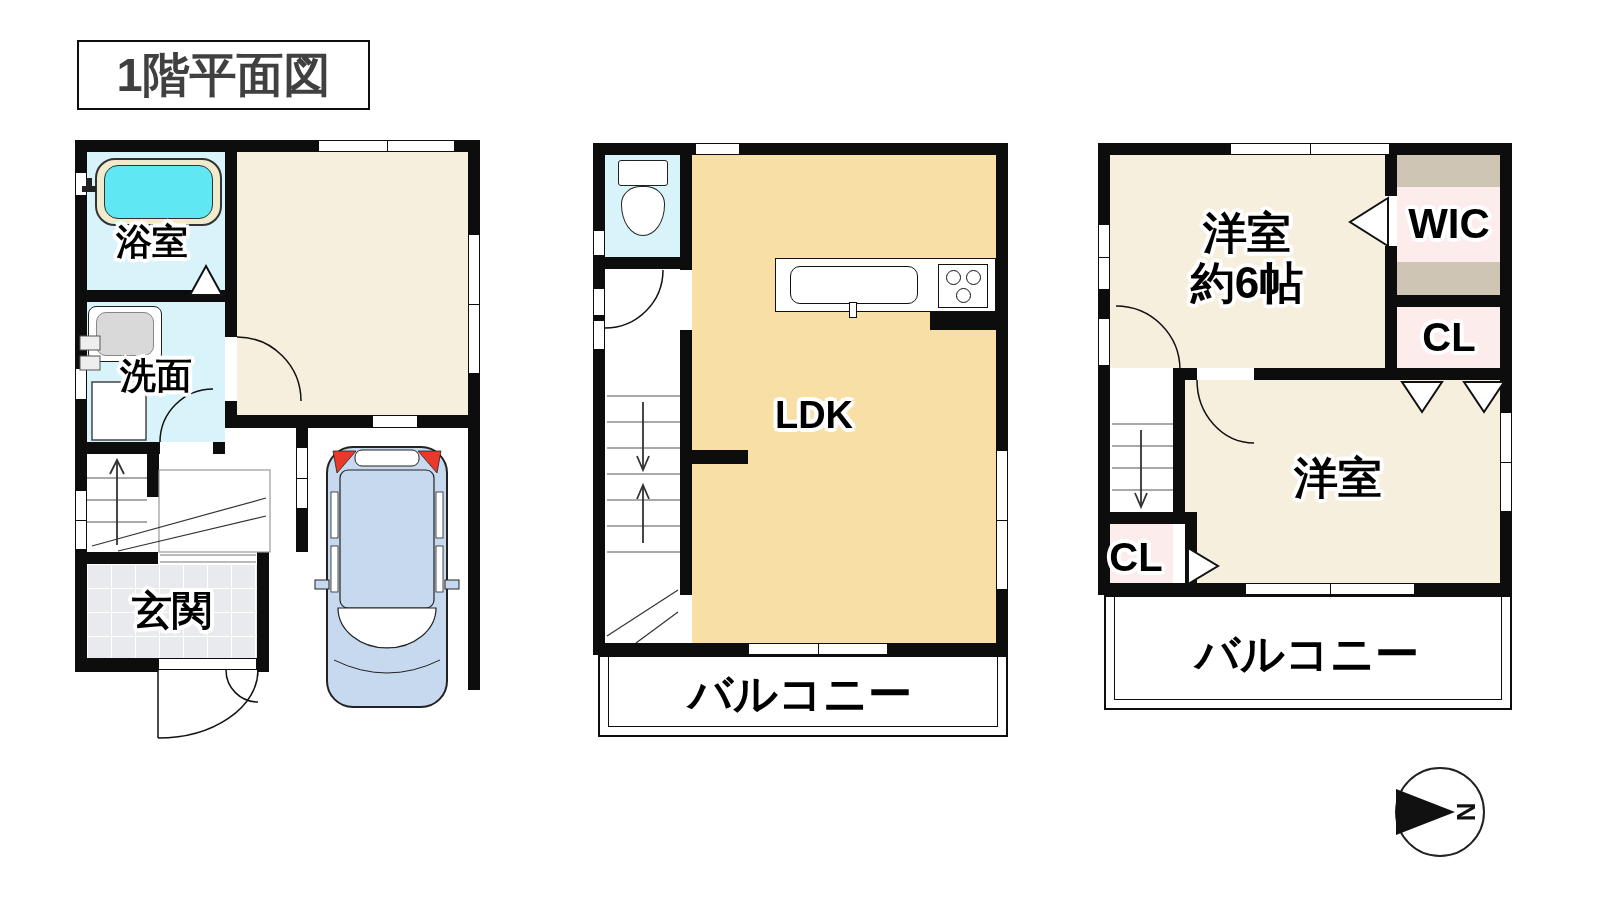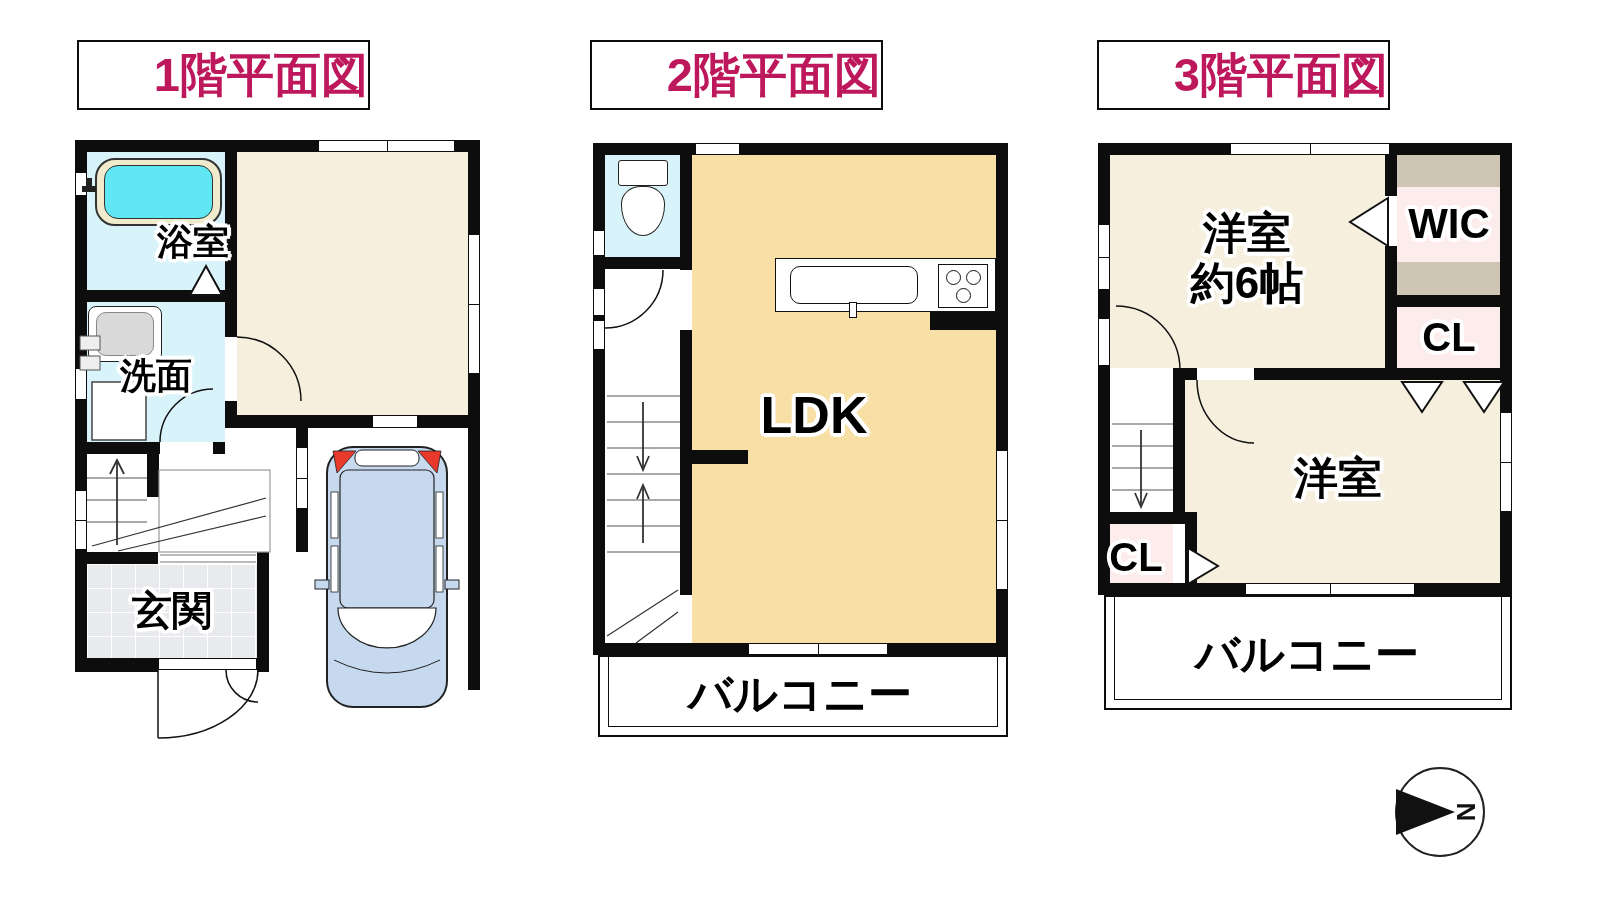--- a/index.html
+++ b/index.html
@@ -12,22 +12,22 @@
   .win-h.tick::after{content:"";position:absolute;left:50%;top:-1px;bottom:-1px;width:1px;background:#0d0d0d;}
   .win-v.tick::after{content:"";position:absolute;top:50%;left:-1px;right:-1px;height:1px;background:#0d0d0d;}
   .lintel{position:absolute;background:#fff;border:1px solid #0d0d0d;box-sizing:border-box;z-index:3;}
   .fixture{position:absolute;box-sizing:border-box;z-index:3;}
   #linework{position:absolute;left:0;top:0;z-index:4;pointer-events:none;}
   .lbl{position:absolute;transform:translate(-50%,-50%);z-index:5;font-weight:600;color:#000;
        text-align:center;line-height:1.13;white-space:nowrap;
        text-shadow:-3px -3px 0 #fff,3px -3px 0 #fff,-3px 3px 0 #fff,3px 3px 0 #fff,
                    -4px 0 0 #fff,4px 0 0 #fff,0 -4px 0 #fff,0 4px 0 #fff;}
   .titlebox{position:absolute;background:#fff;border:2px solid #0d0d0d;box-sizing:border-box;
-            display:flex;align-items:center;justify-content:flex-end;
-            font-size:47px;font-weight:600;color:#be185d;z-index:5;}
+            display:flex;align-items:center;justify-content:center;
+            font-size:47px;font-weight:600;color:#404040;z-index:5;}
   .balcony{position:absolute;border:2px solid #0d0d0d;background:#fff;box-sizing:border-box;z-index:1;}
   .balcony-rail{position:absolute;left:8px;right:8px;top:0;bottom:8px;border:1.5px solid #0d0d0d;border-top:none;}
   .tile{background-color:#e9eaee;
         background-image:linear-gradient(#ffffff 1px,transparent 1px),linear-gradient(90deg,#ffffff 1px,transparent 1px);
         background-size:24px 24px;}
   .cyan{background:#d8f4fa;} .cream{background:#f6efde;} .tan{background:#f7dfa6;}
   .pink{background:#fdecec;} .brown{background:#cfc5b5;}
 </style>
 </head>
 <body>
@@ -74,29 +74,26 @@
   <div class="fixture" style="left:618px;top:160px;width:50px;height:26px;background:#fff;border:1.5px solid #222;border-radius:3px;"></div>
   <div class="fixture" style="left:621px;top:186px;width:44px;height:50px;background:#fff;border:1.5px solid #222;border-radius:45% 45% 50% 50% / 35% 35% 62% 62%;"></div>
   <div class="fixture" style="left:775px;top:258px;width:221px;height:54px;background:#fff;border:1.5px solid #111;"></div>
   <div class="fixture" style="left:790px;top:266px;width:128px;height:38px;background:#fff;border:1.5px solid #111;border-radius:10px;"></div>
   <div class="fixture" style="left:849px;top:302px;width:8px;height:16px;background:#fff;border:1px solid #111;"></div>
   <div class="fixture" style="left:938px;top:264px;width:50px;height:44px;background:#fff;border:1.5px solid #111;"></div>
   <div class="fixture" style="left:946px;top:270px;width:15px;height:15px;border:1.5px solid #111;border-radius:50%;"></div>
   <div class="fixture" style="left:966px;top:270px;width:15px;height:15px;border:1.5px solid #111;border-radius:50%;"></div>
   <div class="fixture" style="left:956px;top:288px;width:15px;height:15px;border:1.5px solid #111;border-radius:50%;"></div>
 
-  <div class="lbl" style="left:152px;top:242px;font-size:36px;margin-left:41px;">浴室</div>
+  <div class="lbl" style="left:152px;top:242px;font-size:36px;">浴室</div>
   <div class="lbl" style="left:156px;top:376px;font-size:36px;">洗面</div>
   <div class="lbl" style="left:352px;top:276px;font-size:42px;">
   </div>
   <div class="lbl" style="left:172px;top:611px;font-size:40px;">玄関</div>
 
-  <div class="titlebox" style="left:590px;top:40px;width:293px;height:70px;">
-    <span>2階平面図</span>
-  </div>
 
   <div class="room cyan" style="left:605px;top:155px;width:75px;height:102px;"></div>
   <div class="room tan" style="left:692px;top:155px;width:304px;height:488px;"></div>
   <div class="balcony" style="left:598px;top:655px;width:410px;height:82px;">
     <div class="balcony-rail"></div>
   </div>
 
   <div class="wall" style="left:593px;top:143px;width:415px;height:12px;"></div>
   <div class="wall" style="left:593px;top:143px;width:12px;height:512px;"></div>
   <div class="wall" style="left:996px;top:143px;width:12px;height:512px;"></div>
@@ -108,28 +105,25 @@
   <div class="wall" style="left:930px;top:312px;width:78px;height:18px;"></div>
 
   <div class="win win-h" style="left:695px;top:143px;width:45px;height:12px;"></div>
   <div class="win win-v" style="left:593px;top:230px;width:12px;height:26px;"></div>
   <div class="win win-v" style="left:593px;top:288px;width:12px;height:28px;"></div>
   <div class="win win-v" style="left:593px;top:320px;width:12px;height:30px;"></div>
   <div class="win win-v tick" style="left:996px;top:450px;width:12px;height:140px;"></div>
   <div class="win win-h tick" style="left:748px;top:643px;width:140px;height:12px;"></div>
   <div class="gap" style="left:680px;top:270px;width:12px;height:60px;"></div>
 
-  <div class="lbl" style="left:814px;top:415px;font-size:52px;">
+  <div class="lbl" style="left:814px;top:415px;font-size:38px;">
     <div>LDK</div>
   </div>
   <div class="lbl" style="left:800px;top:694px;font-size:44px;">バルコニー</div>
 
-  <div class="titlebox" style="left:1097px;top:40px;width:293px;height:70px;">
-    <span>3階平面図</span>
-  </div>
 
   <div class="room cream" style="left:1110px;top:155px;width:275px;height:213px;"></div>
   <div class="room brown" style="left:1397px;top:155px;width:103px;height:32px;"></div>
   <div class="room pink" style="left:1397px;top:187px;width:103px;height:75px;"></div>
   <div class="room brown" style="left:1397px;top:262px;width:103px;height:33px;"></div>
   <div class="room pink" style="left:1397px;top:307px;width:103px;height:61px;"></div>
   <div class="room cream" style="left:1185px;top:380px;width:315px;height:203px;"></div>
   <div class="room pink" style="left:1110px;top:524px;width:63px;height:59px;"></div>
   <div class="balcony" style="left:1104px;top:595px;width:408px;height:115px;">
     <div class="balcony-rail"></div>

